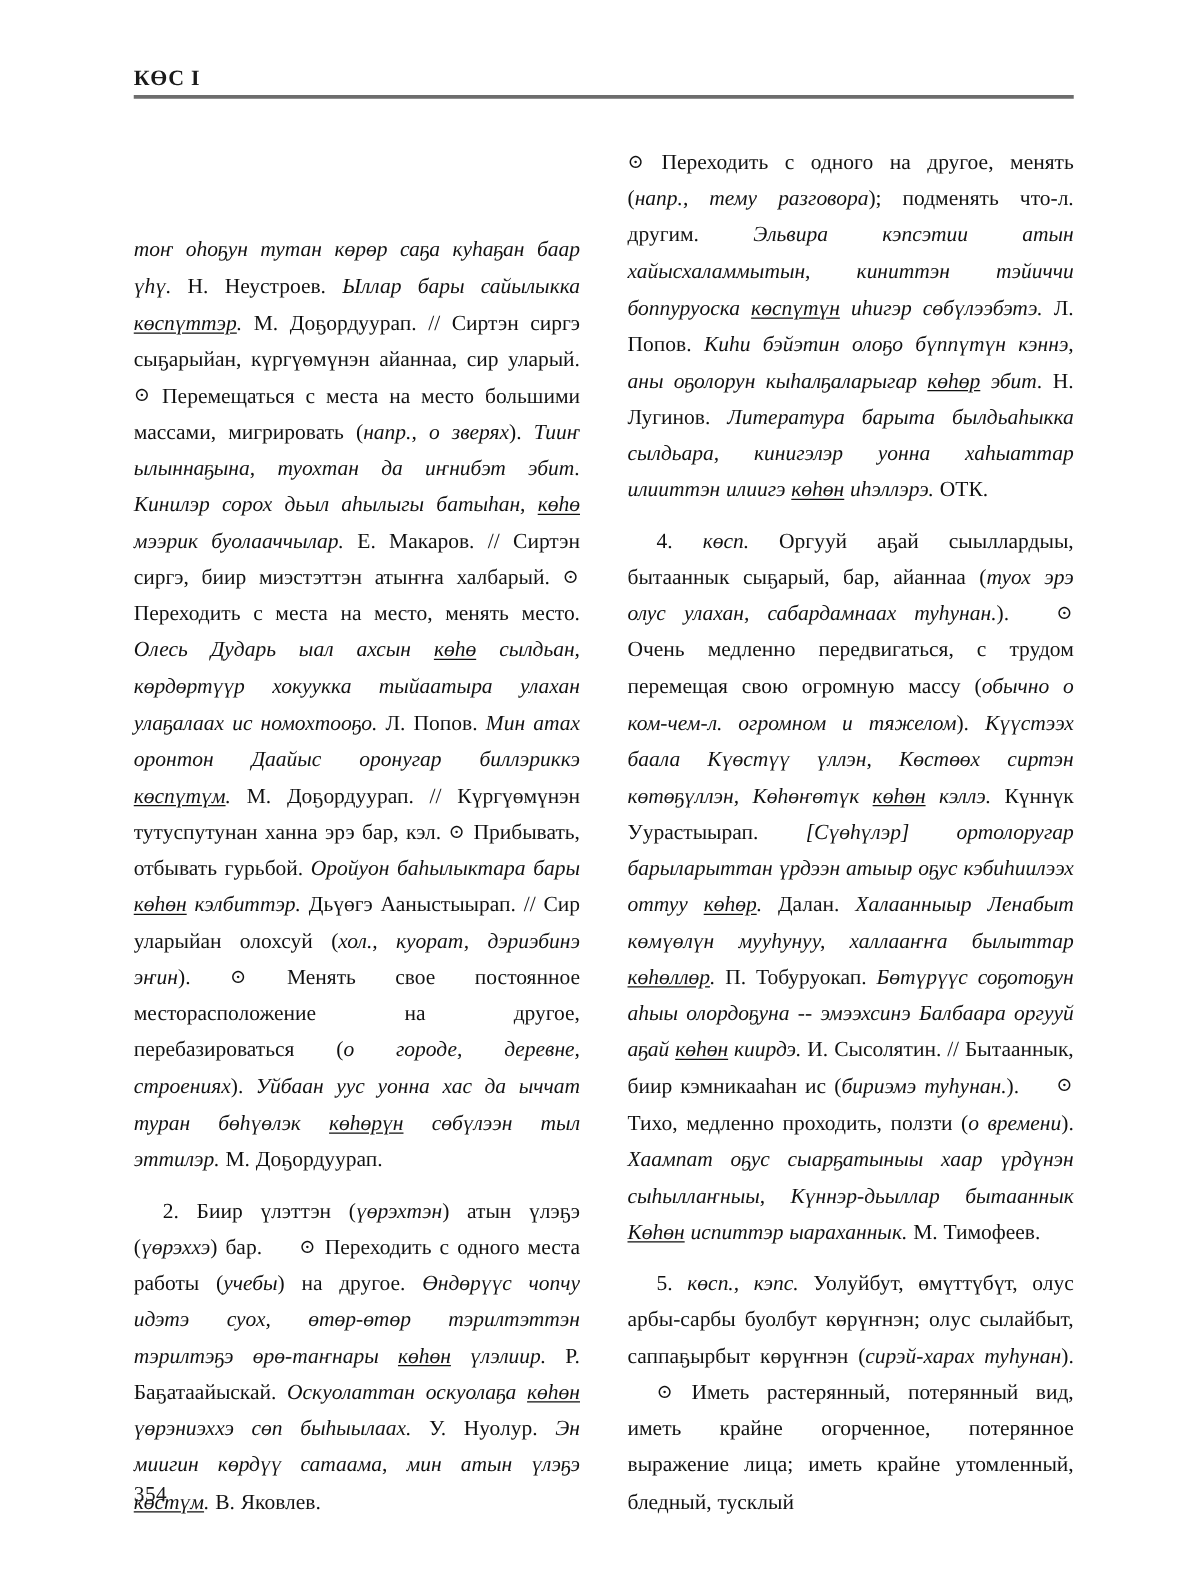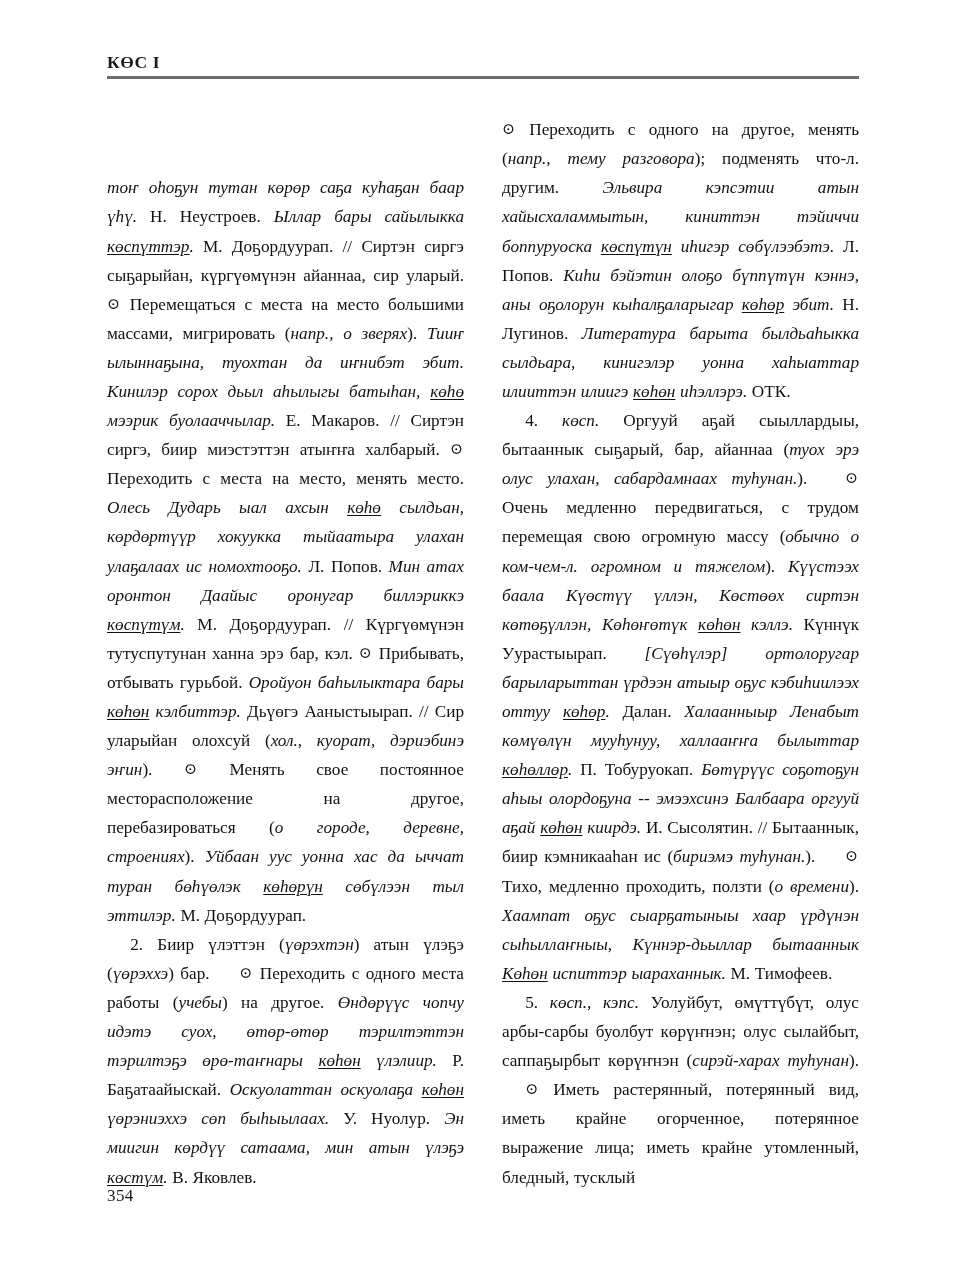--- a/index.html
+++ b/index.html
@@ -56,21 +56,21 @@
 
   p.par {
     margin: 0;
     text-align: justify;
     text-justify: inter-word;
     font-size: 17.2px;
     line-height: 29.1px;
     hyphens: manual;
     word-spacing: 0.02em;
   }
-  p.par + p.par { margin-top: 0; }
+  p.par + p.par { margin-top: 12px; }
   p.indent { text-indent: 1.35em; }
 
   
   .sakha { font-style: italic; }
   .hw {
     font-style: italic;
     text-decoration: underline;
     text-underline-offset: 2px;
   }
   .hw-up {

